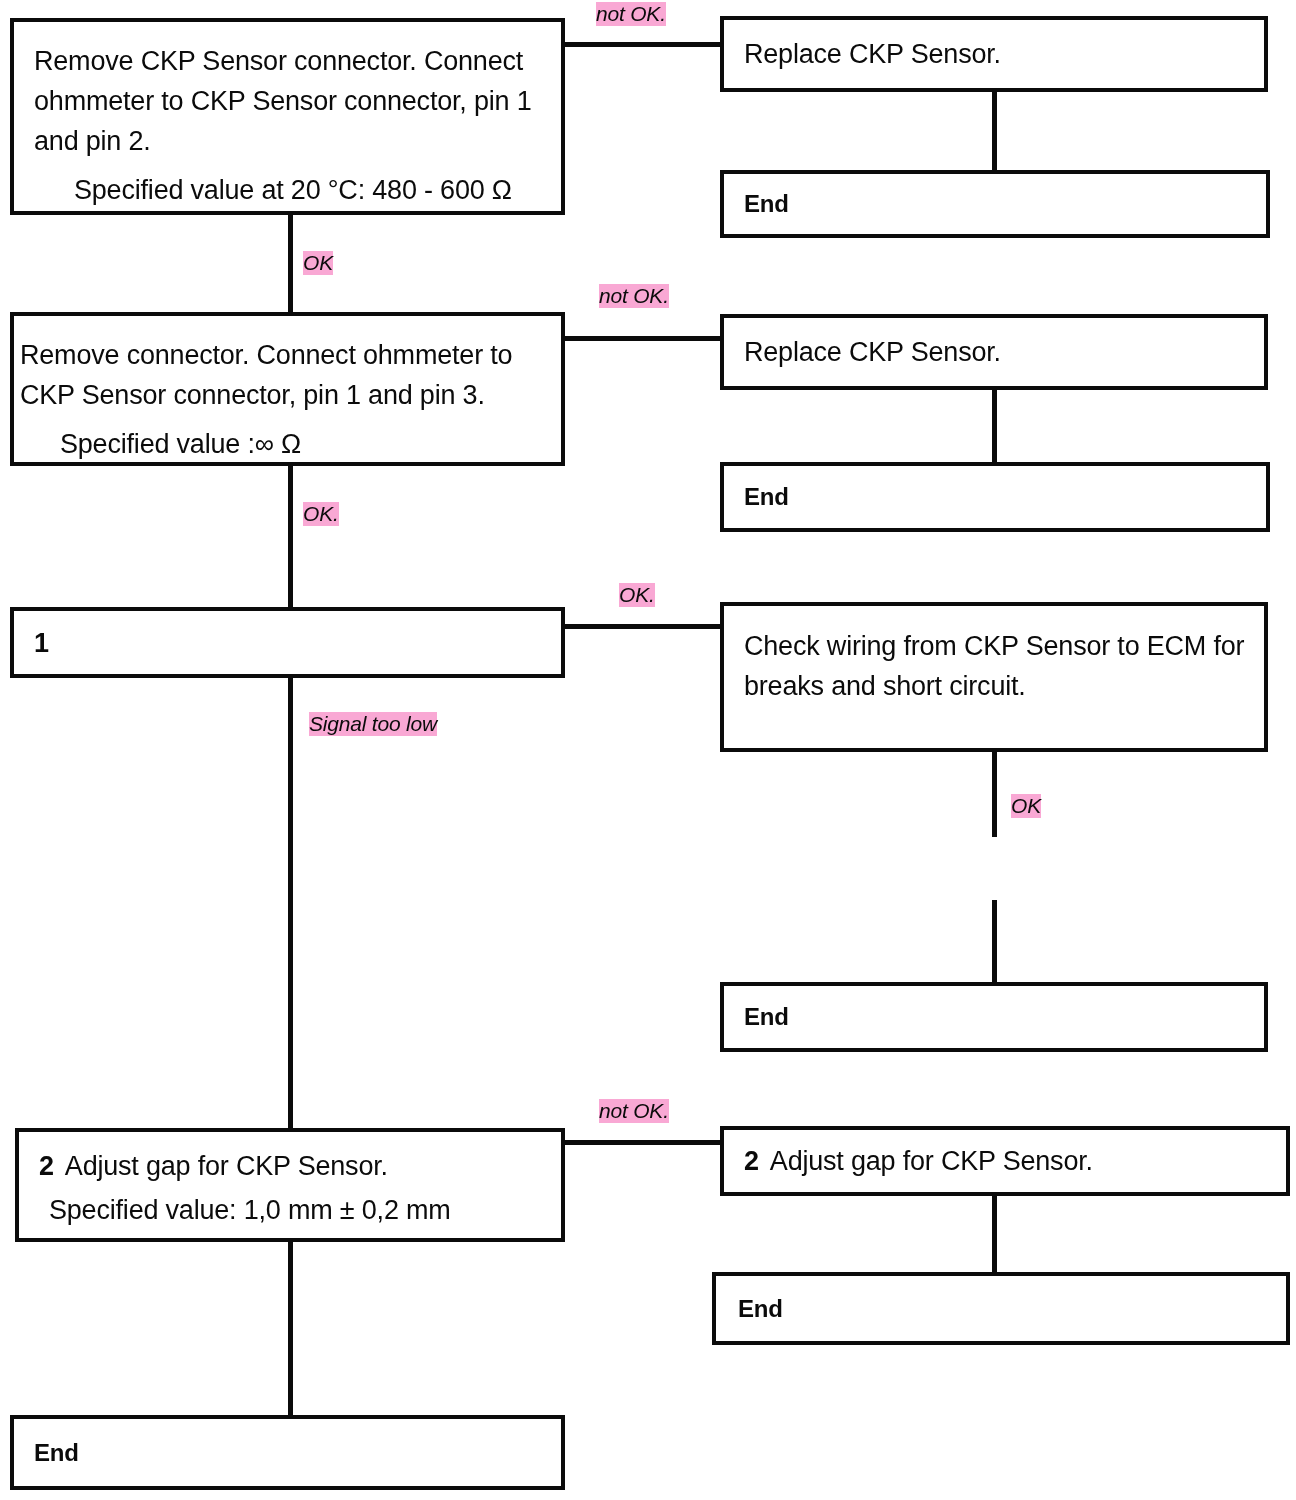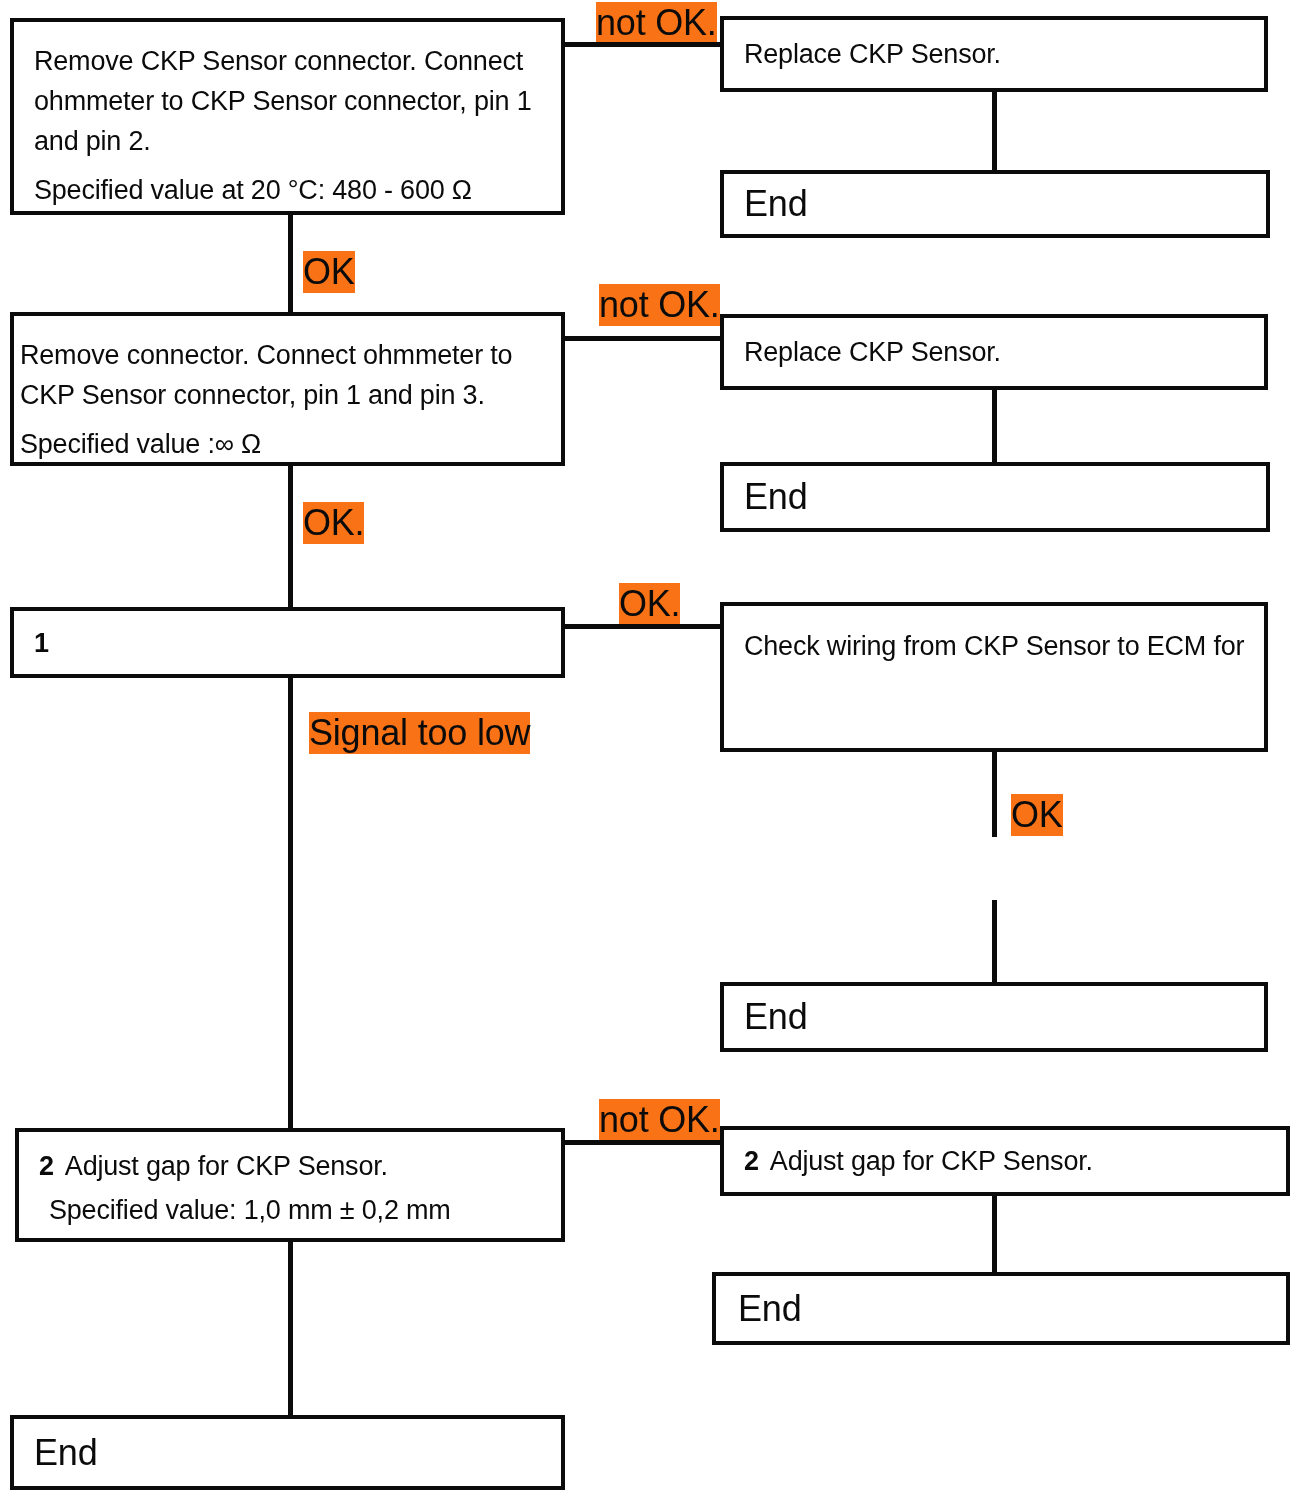--- a/index.html
+++ b/index.html
@@ -16,31 +16,32 @@
   .box {
     position: absolute;
     border: 4px solid #0b0b0b;
     background: #ffffff;
     font-size: 27px;
     line-height: 40px;
     letter-spacing: -0.2px;
   }
   .box.vcenter { display: flex; align-items: center; }
   .tline { display: block; }
-  .spec { margin-top: 9px; }
+  .spec { margin-top: 9px; margin-left: 40px; }
   .spec-indent { padding-left: 10px; }
   .num { font-weight: bold; margin-right: 11px; }
-  .endtxt { font-weight: normal; font-size: 36px; }
+  .endtxt { font-weight: bold; font-size: 24px; }
   .conn { position: absolute; background: #0b0b0b; }
   .lbl {
     position: absolute;
-    font-size: 36px;
+    font-size: 21px;
     letter-spacing: -0.2px;
     white-space: nowrap;
-    background: #f97316;
+    background: #f9a8d4;
+    font-style: italic;
   }
 </style>
 </head>
 <body>
 
 <div class="page">
 
   <div class="box" style="left:10px; top:18px; width:555px; height:197px; padding:19px 14px 0 20px;">
     <span class="tline">Remove CKP Sensor connector. Connect</span>
     <span class="tline">ohmmeter to CKP Sensor connector, pin 1</span>
@@ -88,20 +89,21 @@
 
   <div class="box vcenter" style="left:10px; top:607px; width:555px; height:71px; padding-left:20px;">
     <span class="num">1</span>
   </div>
 
   <div class="lbl" style="left:619px; top:583px;">OK.</div>
   <div class="conn" style="left:563px; top:624px; width:161px; height:5px;"></div>
 
   <div class="box" style="left:720px; top:602px; width:548px; height:150px; padding:20px 10px 0 20px;">
     <span class="tline">Check wiring from CKP Sensor to ECM for</span>
+    <span class="tline">breaks and short circuit.</span>
   </div>
 
   <div class="conn" style="left:992px; top:750px; width:5px; height:87px;"></div>
   <div class="lbl" style="left:1011px; top:794px;">OK</div>
 
 
   <div class="conn" style="left:992px; top:900px; width:5px; height:84px;"></div>
 
   <div class="box vcenter" style="left:720px; top:982px; width:548px; height:70px; padding-left:20px;">
     <span class="endtxt">End</span>

